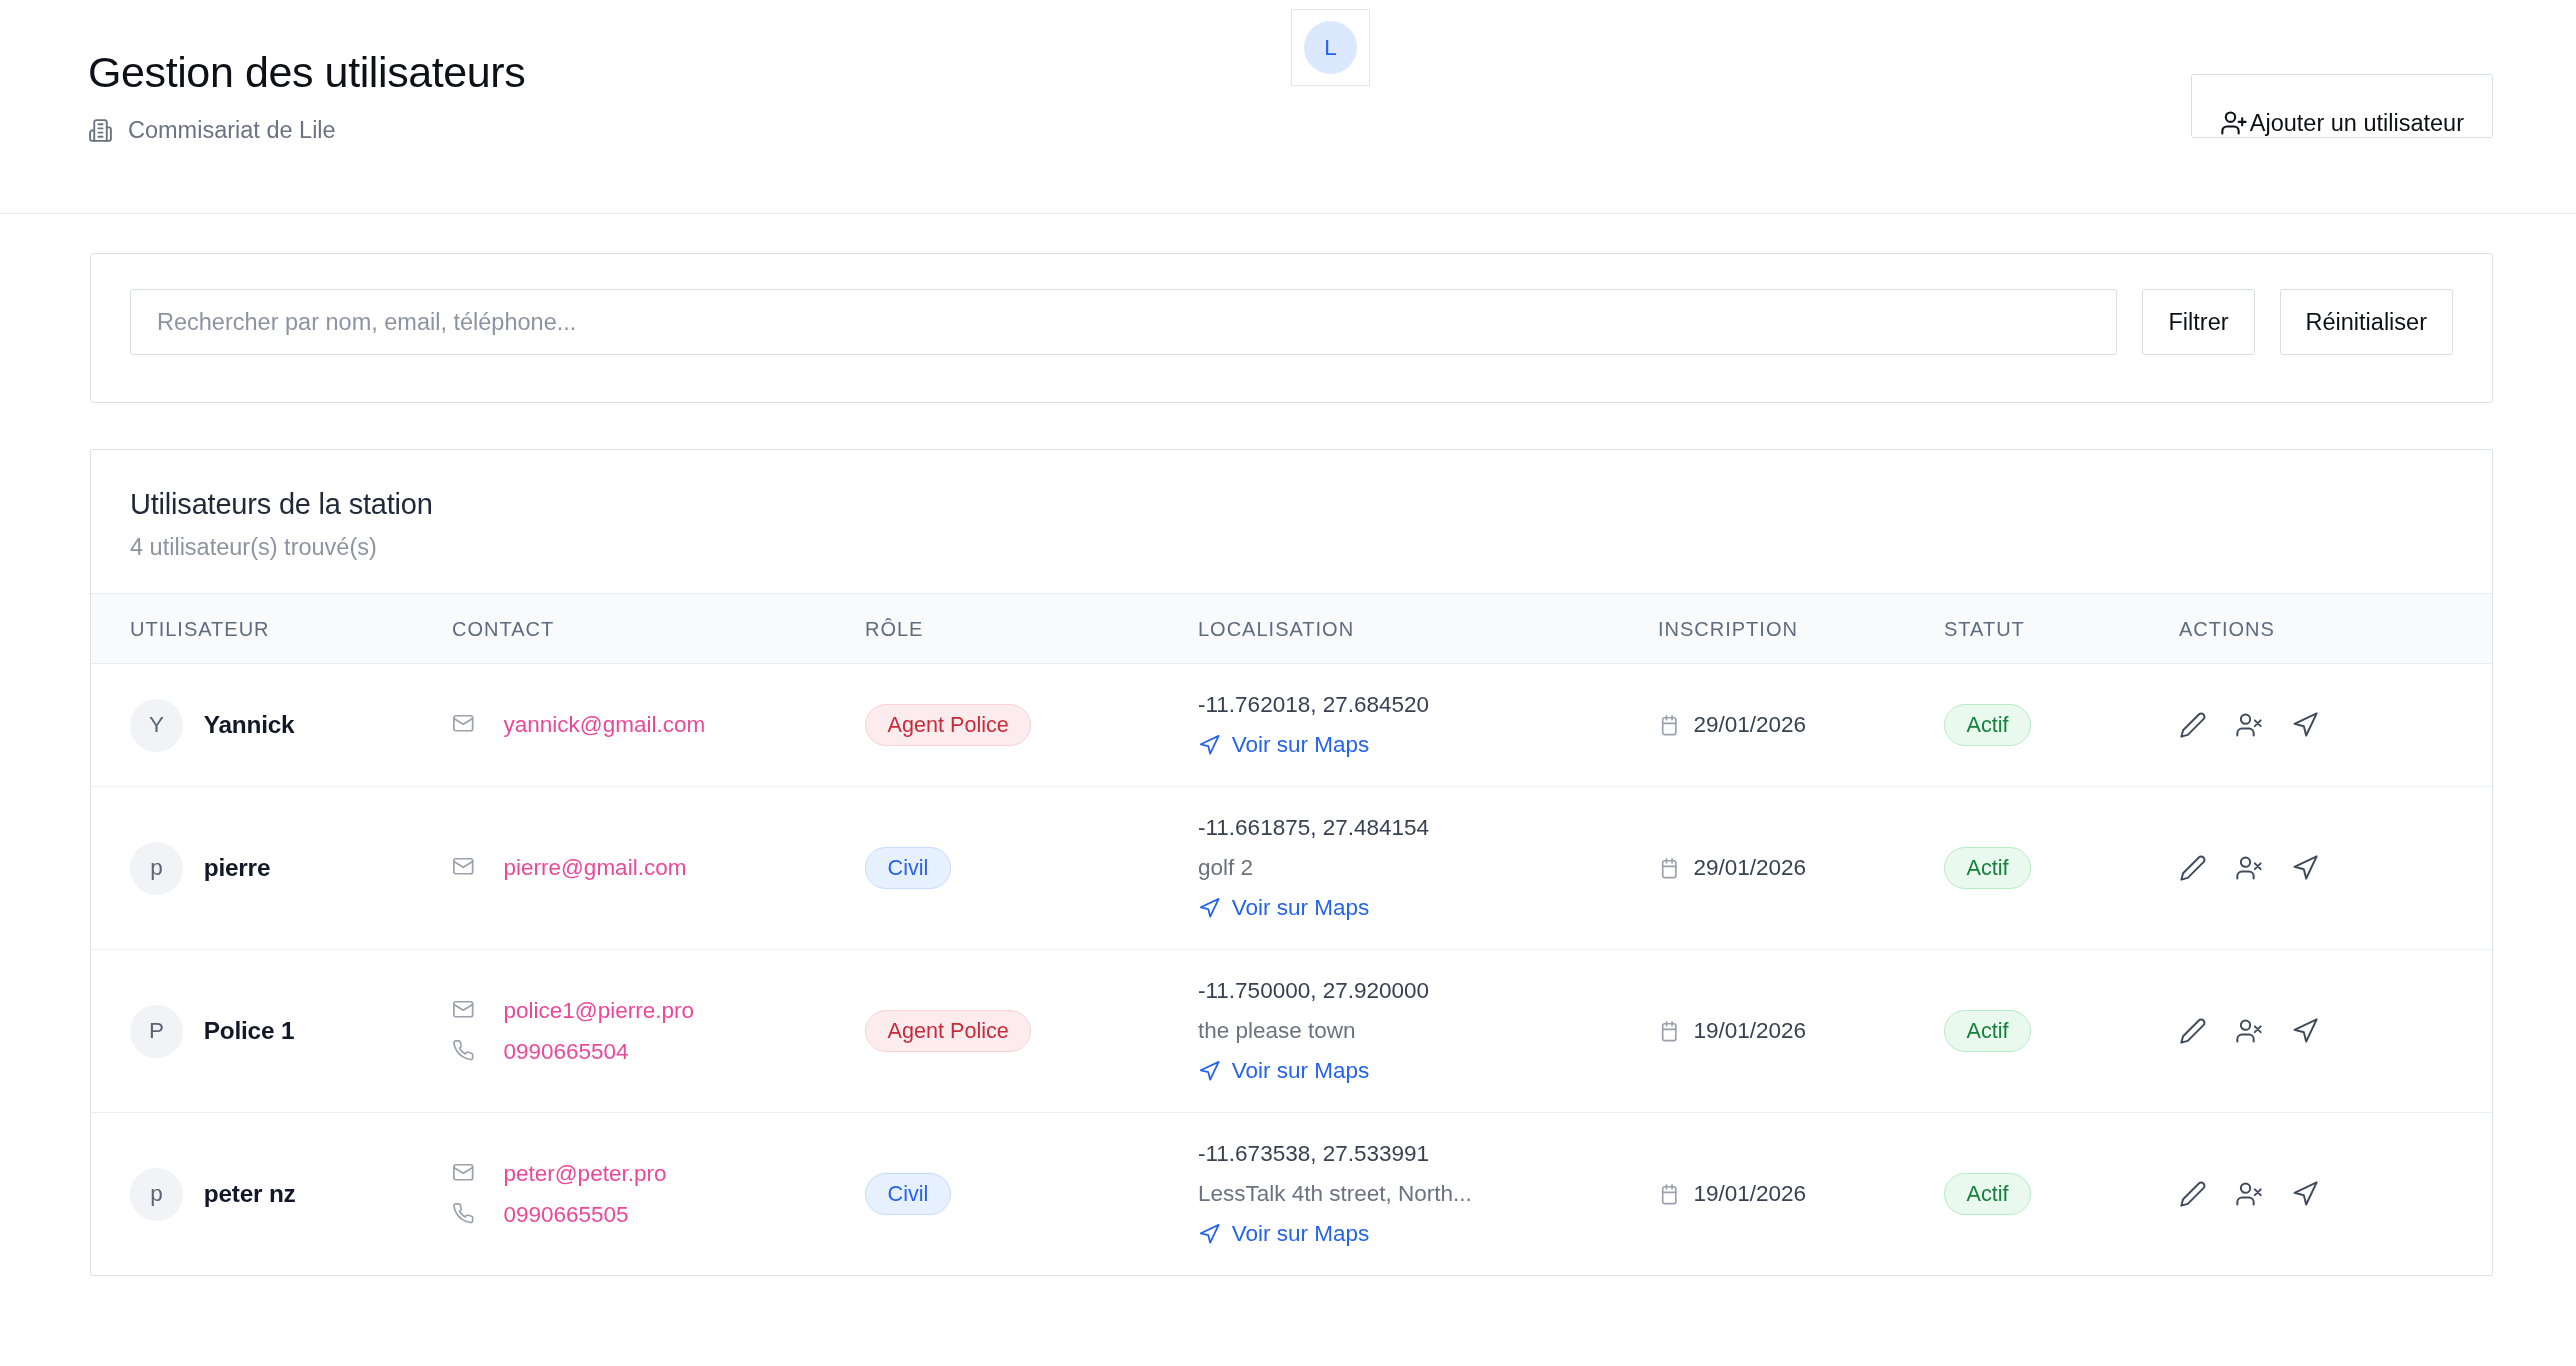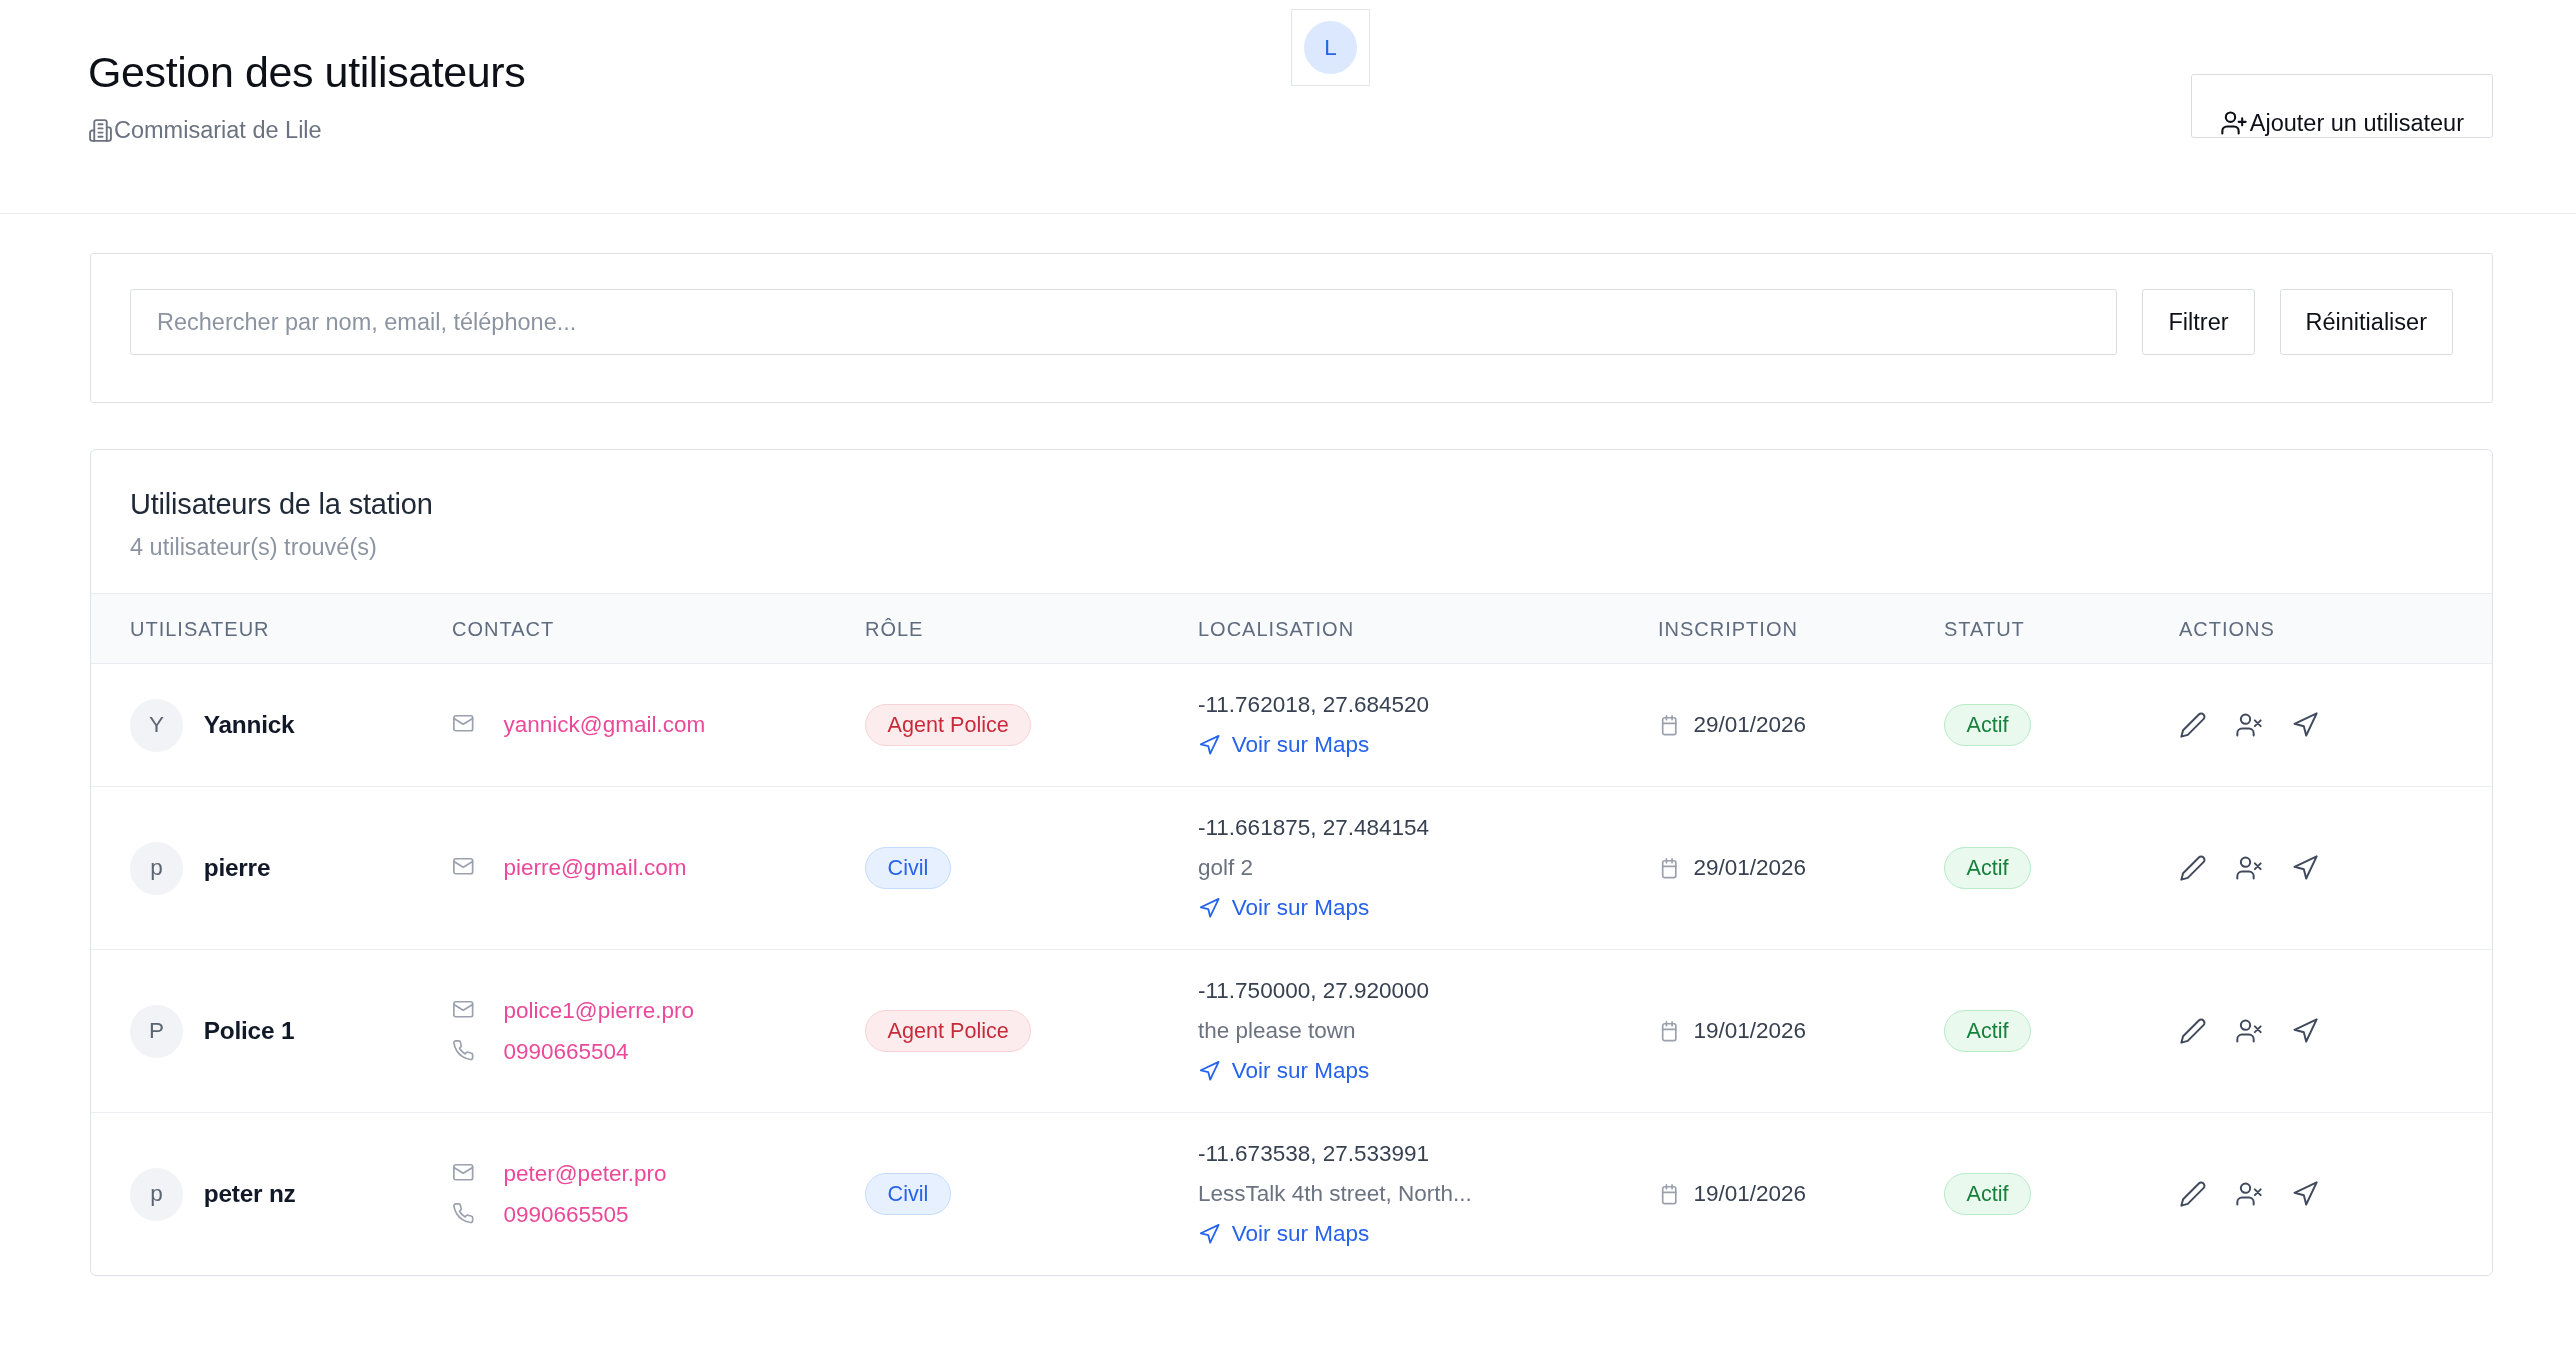--- a/index.html
+++ b/index.html
@@ -29,21 +29,21 @@
   .page-title {
     font-size: 43px;
     font-weight: 400;
     letter-spacing: -0.4px;
     color: #0d1117;
     line-height: 1.1;
   }
   .subtitle-row {
     display: flex;
     align-items: center;
-    gap: 1px;
+    gap: 15px;
     margin-top: 20.7px;
   }
   .subtitle-text {
     font-size: 23.5px;
     color: #6b7280;
     font-weight: 400;
   }
   .icon-building { display: block; }
 
   .avatar-box {
@@ -155,21 +155,21 @@
   }
 
   
   .table-card {
     position: absolute;
     left: 90px;
     top: 449px;
     width: 2403px;
     background: #ffffff;
     border: 1.9px solid #dfe3e8;
-    border-radius: 6px;
+    border-radius: 1px;
     overflow: hidden;
   }
   .table-card-header {
     padding: 38px 39px 32px 39px;
     border-bottom: 1.9px solid #e9ecf0;
   }
   .table-card-title {
     font-size: 29px;
     color: #1f2937;
     font-weight: 400;

